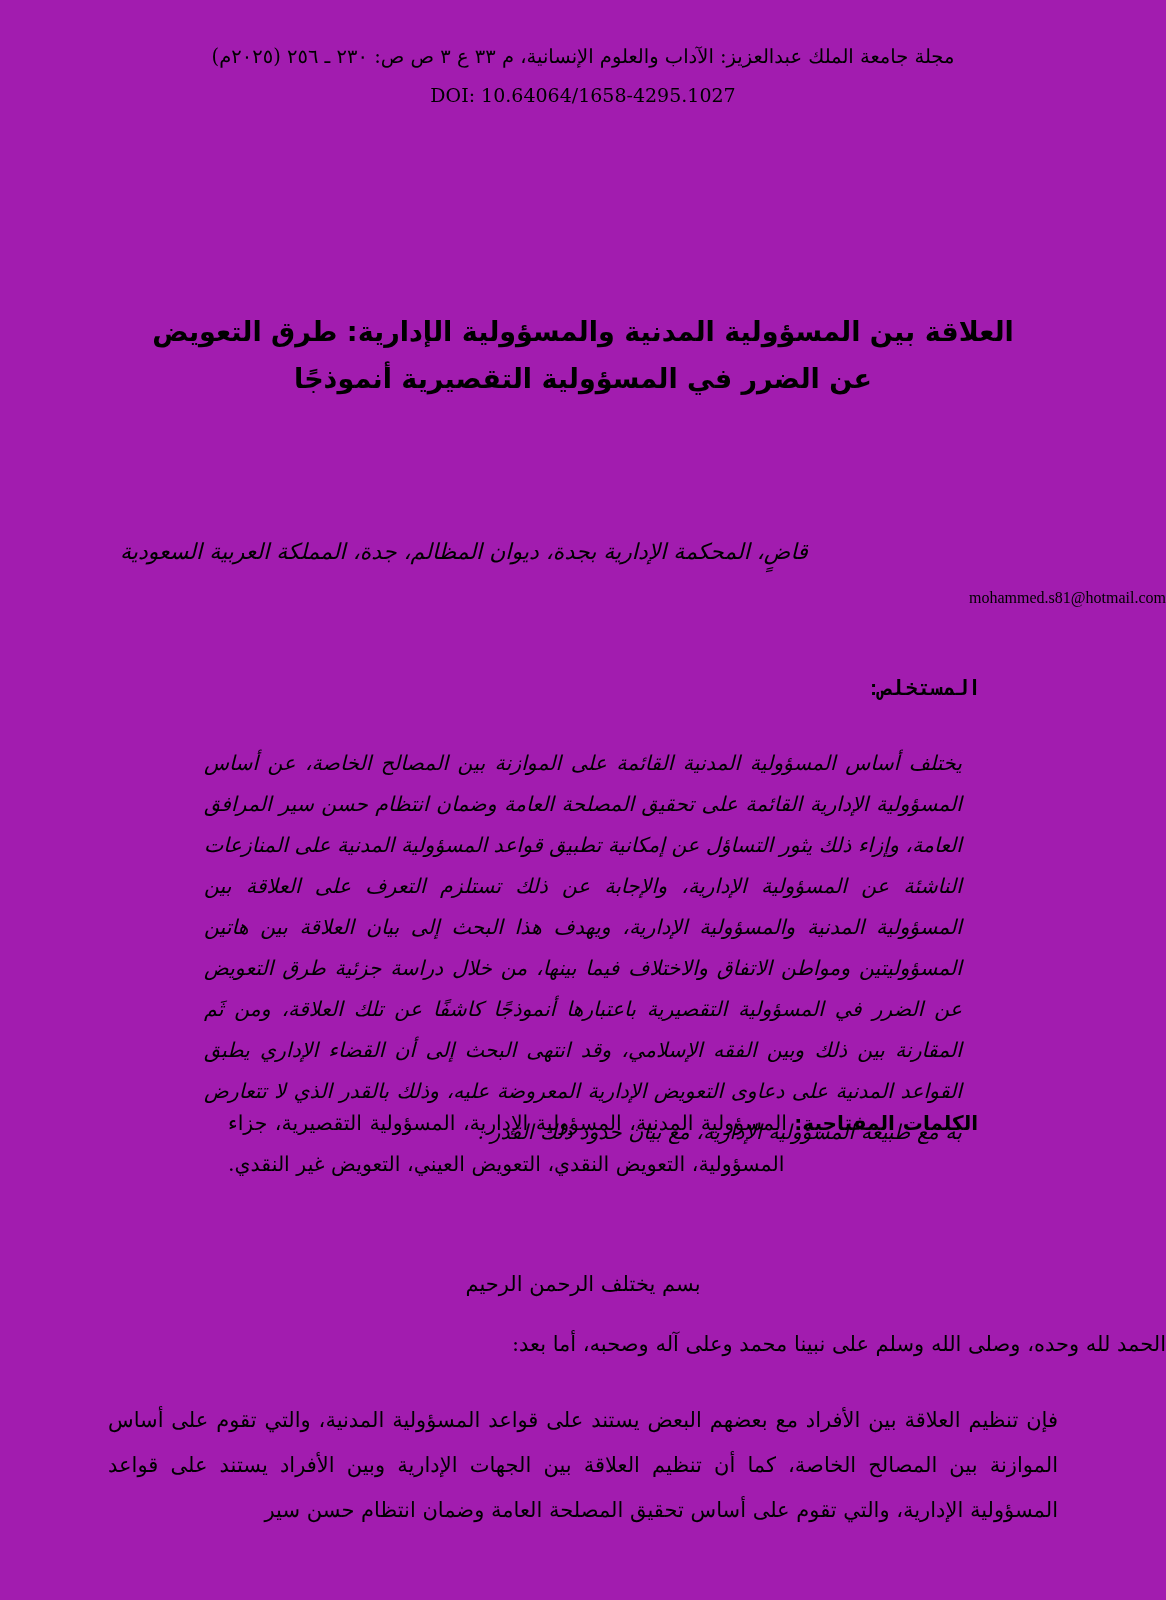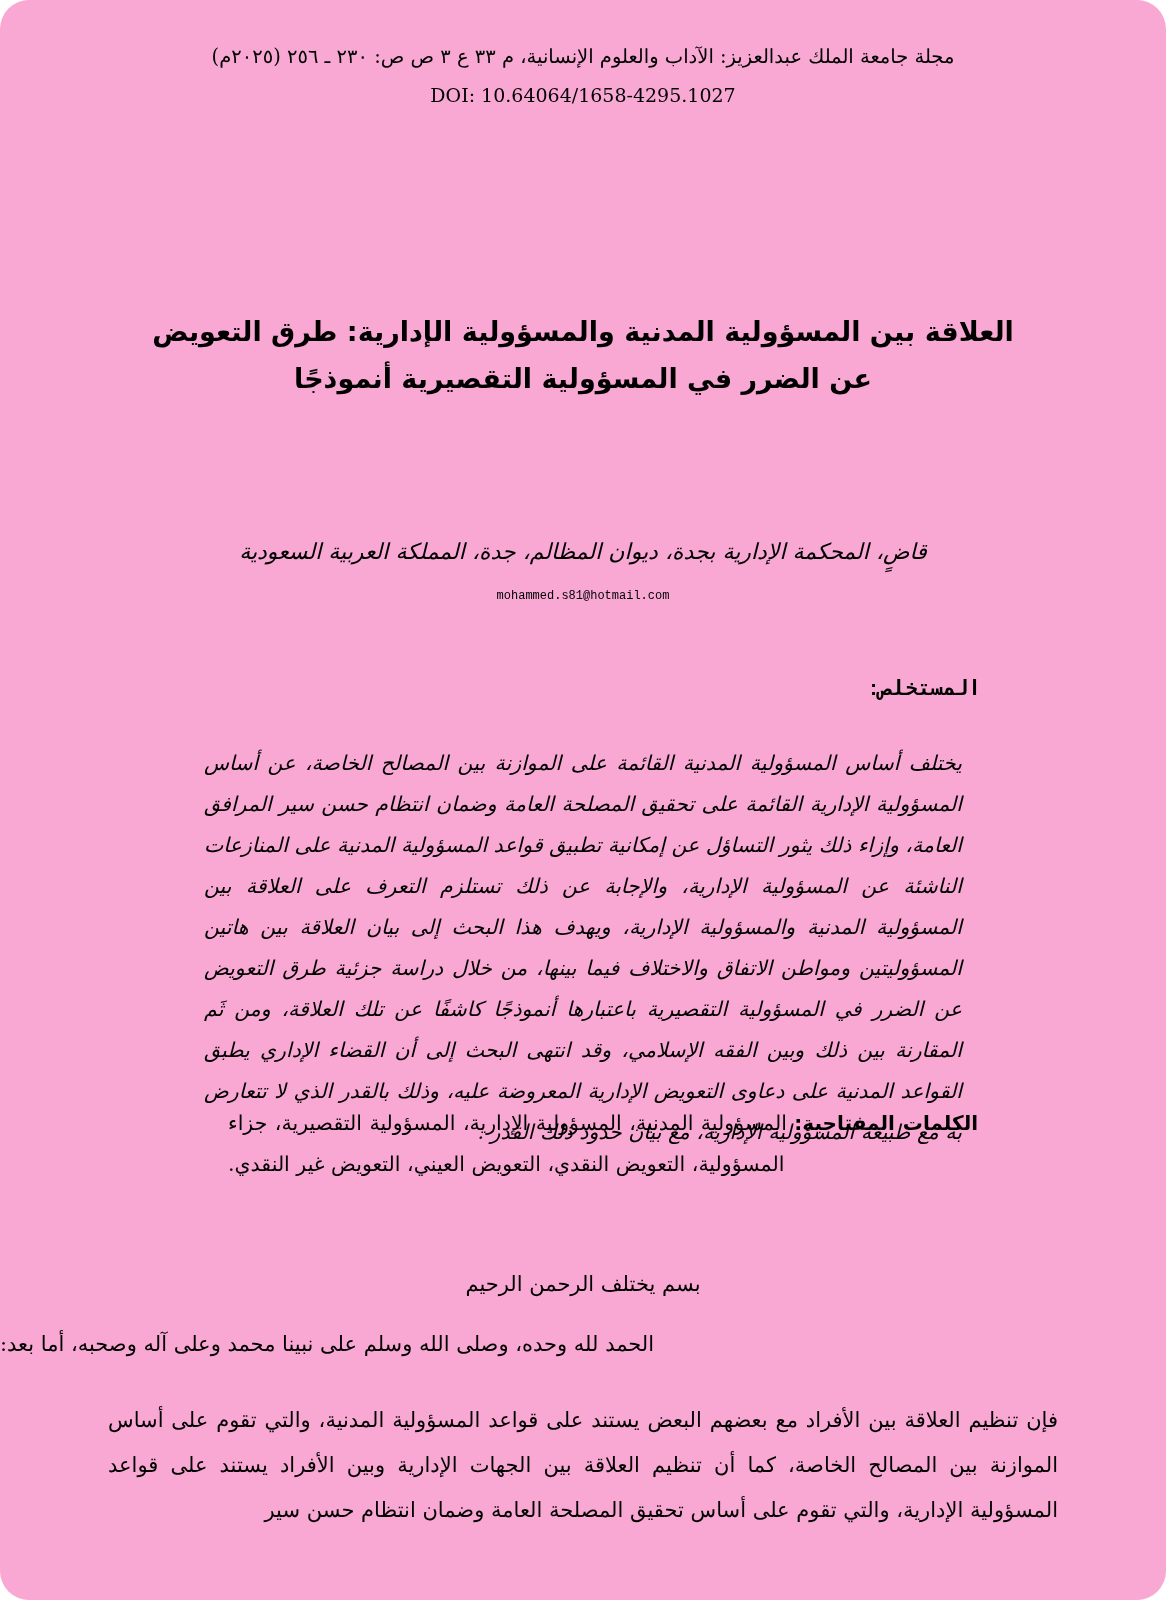--- a/index.html
+++ b/index.html
@@ -10,24 +10,23 @@
   }
   body {
     font-family: "DejaVu Sans", "Liberation Sans", sans-serif;
     color: #000000;
   }
   .page {
     position: relative;
     width: 1166px;
     height: 1600px;
     margin: 0 auto;
-    background: #f9a8d4;
+    background: #a21caf;
     overflow: hidden;
     box-sizing: border-box;
-    border-radius: 29px;
   }
 
   
   .running-head {
     position: absolute;
     top: 42px;
     left: 175px;
     right: 175px;
     text-align: center;
     direction: rtl;
@@ -73,37 +72,37 @@
     font-family: "DejaVu Sans", "Liberation Sans", sans-serif;
     font-size: 23px;
     font-weight: bold;
   }
 
   .affiliation {
     position: absolute;
     top: 535px;
     left: 120px;
     right: 120px;
-    text-align: center;
+    text-align: left;
     direction: rtl;
     font-family: "DejaVu Serif", "Liberation Serif", serif;
     font-style: italic;
     font-size: 22px;
     line-height: 1.5;
   }
 
   .email {
     position: absolute;
     top: 589px;
     left: 0;
     right: 0;
-    text-align: center;
+    text-align: right;
     direction: ltr;
-    font-family: Liberation Mono, monospace;
-    font-size: 12px;
+    font-family: Liberation Serif, serif;
+    font-size: 16px;
   }
 
   
   .abstract-label {
     position: absolute;
     top: 676px;
     right: 185px;
     direction: rtl;
     font-family: Liberation Mono, monospace;
     font-size: 21px;
@@ -170,21 +169,21 @@
     direction: rtl;
     font-family: "DejaVu Serif", "Liberation Serif", serif;
     font-size: 21px;
   }
 
   .praise-line {
     position: absolute;
     top: 1332px;
     left: 0;
     right: 0;
-    text-align: left;
+    text-align: right;
     direction: rtl;
     font-family: "DejaVu Serif", "Liberation Serif", serif;
     font-size: 21px;
   }
 
   .body-para {
     position: absolute;
     top: 1398px;
     right: 108px;
     left: 108px;

